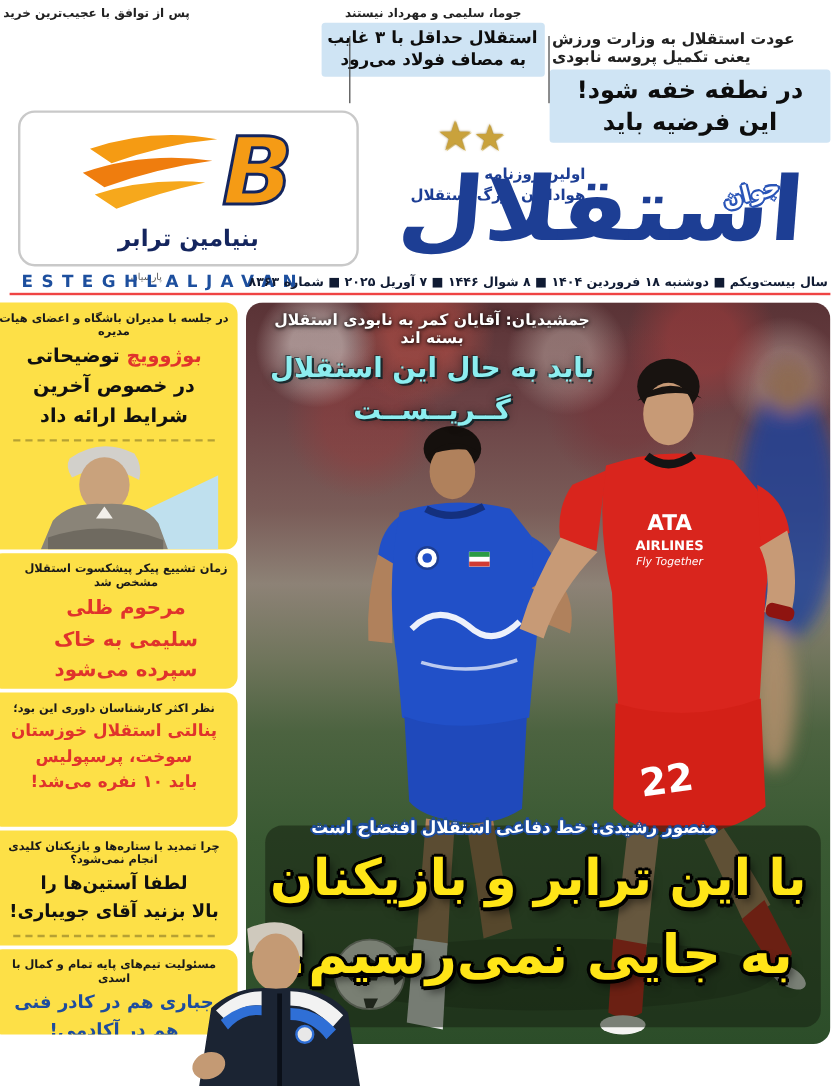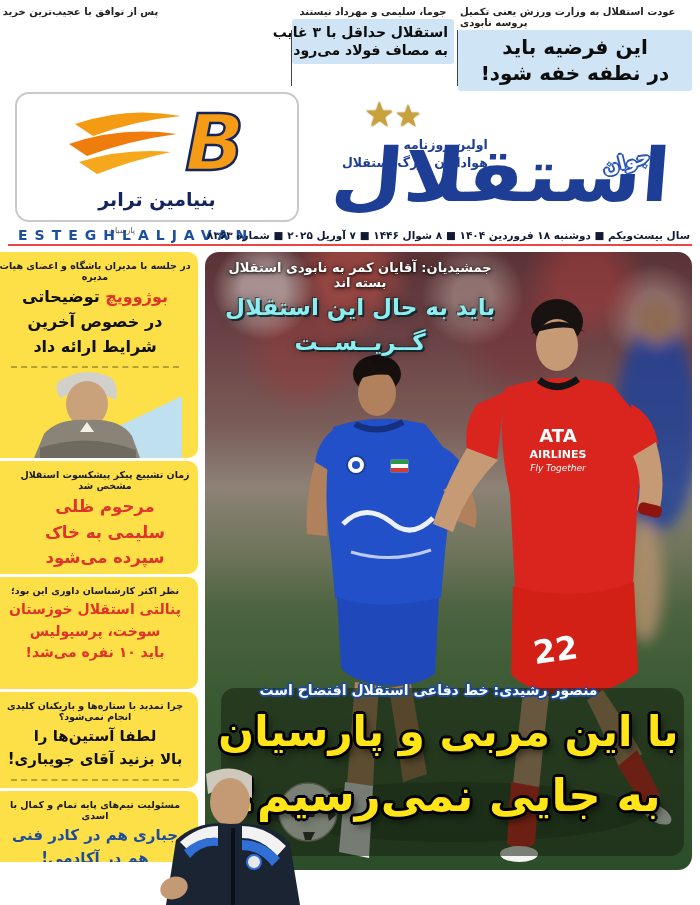--- a/index.html
+++ b/index.html
@@ -7,26 +7,26 @@
               font-family:"DejaVu Sans", sans-serif; }
   .page { position:relative; width:700px; height:905px; background:#fff; }
 
   
   .top-story { position:absolute; top:6px; }
   .ts-kicker { font-size:10px; font-weight:bold; color:#222; text-align:left; padding:0 2px 2px 2px; direction:rtl; }
   .ts-box { background:#cfe4f4; border-radius:3px; padding:4px 6px; direction:rtl; text-align:center; }
   .ts-line { font-weight:bold; color:#0d0d0d; line-height:1.32; white-space:nowrap; }
   .ts-right { right:8px; width:234px; }
   .ts-right .ts-line { font-size:20px; }
-  .ts-mid { right:246px; width:162px; }
+  .ts-mid { right:246px; width:186px; }
   .ts-mid .ts-kicker { text-align:center; }
   .ts-mid .ts-line { font-size:14px; }
   .ts-left { right:412px; width:316px; }
   .ts-left .ts-line { font-size:20px; }
-  .ts-right .ts-kicker { font-size:10px; }
+  .ts-right .ts-kicker { font-size:13px;margin-top:20px; }
   .v-sep { position:absolute; top:30px; width:1px; height:56px; background:#444; }
 
   
   .masthead { position:absolute; top:92px; right:8px; width:386px; height:130px; direction:rtl; }
   .stars { position:absolute; top:2px; left:58px; color:#c9a23c;
            text-shadow:0 0 2px #8a6a1d, 1px 1px 0 #e8cf84; }
   .star-a { font-size:30px; } .star-b { font-size:34px; }
   .tagline { position:absolute; top:44px; left:36px; text-align:right; color:#1d3e94; font-weight:bold; font-size:12.5px; line-height:1.45; }
   .logo-word { position:absolute; top:40px; right:-4px; width:390px; text-align:center;
                color:#1d3e94; font-size:74px; font-weight:bold; transform:scaleX(1.12) skewX(-4deg);
@@ -100,22 +100,22 @@
   .jabari { position:absolute; left:138px; top:766px; width:175px; height:139px; z-index:30; }
 </style>
 </head>
 <body>
 
 <div class="page">
 
   <div class="top-story ts-right">
     <div class="ts-kicker">عودت استقلال به وزارت ورزش یعنی تکمیل پروسه نابودی</div>
     <div class="ts-box">
+      <div class="ts-line">در نطفه خفه شود!</div>
       <div class="ts-line">این فرضیه باید</div>
-      <div class="ts-line">در نطفه خفه شود!</div>
     </div>
   </div>
   <div class="top-story ts-mid">
     <div class="ts-kicker">جوما، سلیمی و مهرداد نیستند</div>
     <div class="ts-box">
       <div class="ts-line">استقلال حداقل با ۳ غایب</div>
       <div class="ts-line">به مصاف فولاد می‌رود</div>
     </div>
   </div>
   <div class="top-story ts-left">
@@ -270,21 +270,21 @@
 
     <div class="ph-topgroup">
       <div class="ph-top-kicker">جمشیدیان: آقایان کمر به نابودی استقلال بسته اند</div>
       <div class="ph-cyan">باید به حال این استقلال</div>
       <div class="ph-cyan">گــریــســت</div>
     </div>
 
     <div class="ph-darkbox"></div>
     <div class="ph-bottomgroup">
       <div class="ph-bot-kicker">منصور رشیدی: خط دفاعی استقلال افتضاح است</div>
-      <div class="ph-yellow ph-y1">با این مربی و پارسیان</div>
+      <div class="ph-yellow ph-y1">با این ترابر و بازیکنان</div>
       <div class="ph-yellow ph-y2">به جایی نمی‌رسیم!</div>
     </div>
   </div>
 
   <svg class="jabari" viewBox="0 0 175 139">
     <path d="M68,8 Q94,-4 114,10 L114,32 Q92,18 70,28 Z" fill="#cfc9bd"></path>
     <ellipse cx="92" cy="36" rx="20" ry="24" fill="#c49a74"></ellipse>
     <path d="M38,74 Q60,54 92,58 Q132,54 152,78 L162,139 L28,139 Z" fill="#1b2433"></path>
     <path d="M42,76 Q60,60 80,60 L80,72 Q62,70 50,84 Z" fill="#f2f2f2"></path>
     <path d="M104,60 Q128,60 148,80 L139,90 Q124,72 104,72 Z" fill="#f2f2f2"></path>

